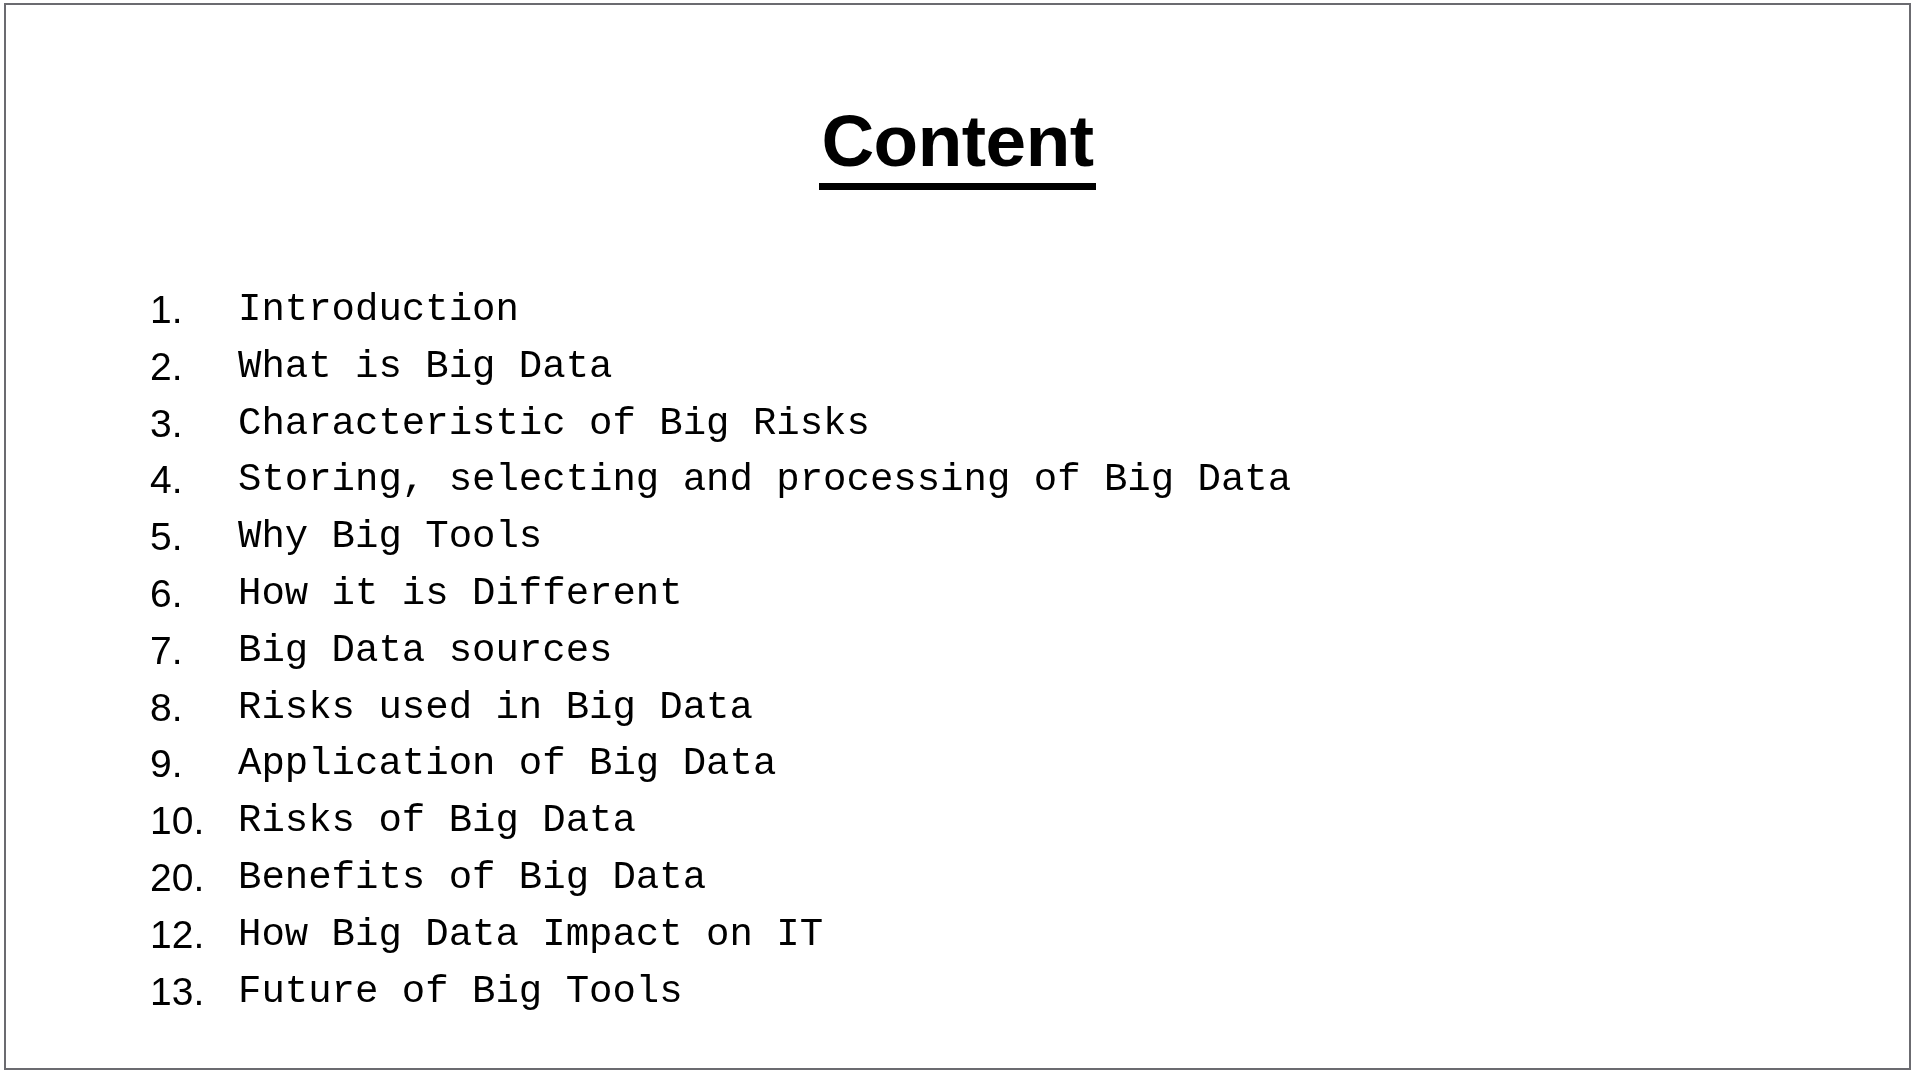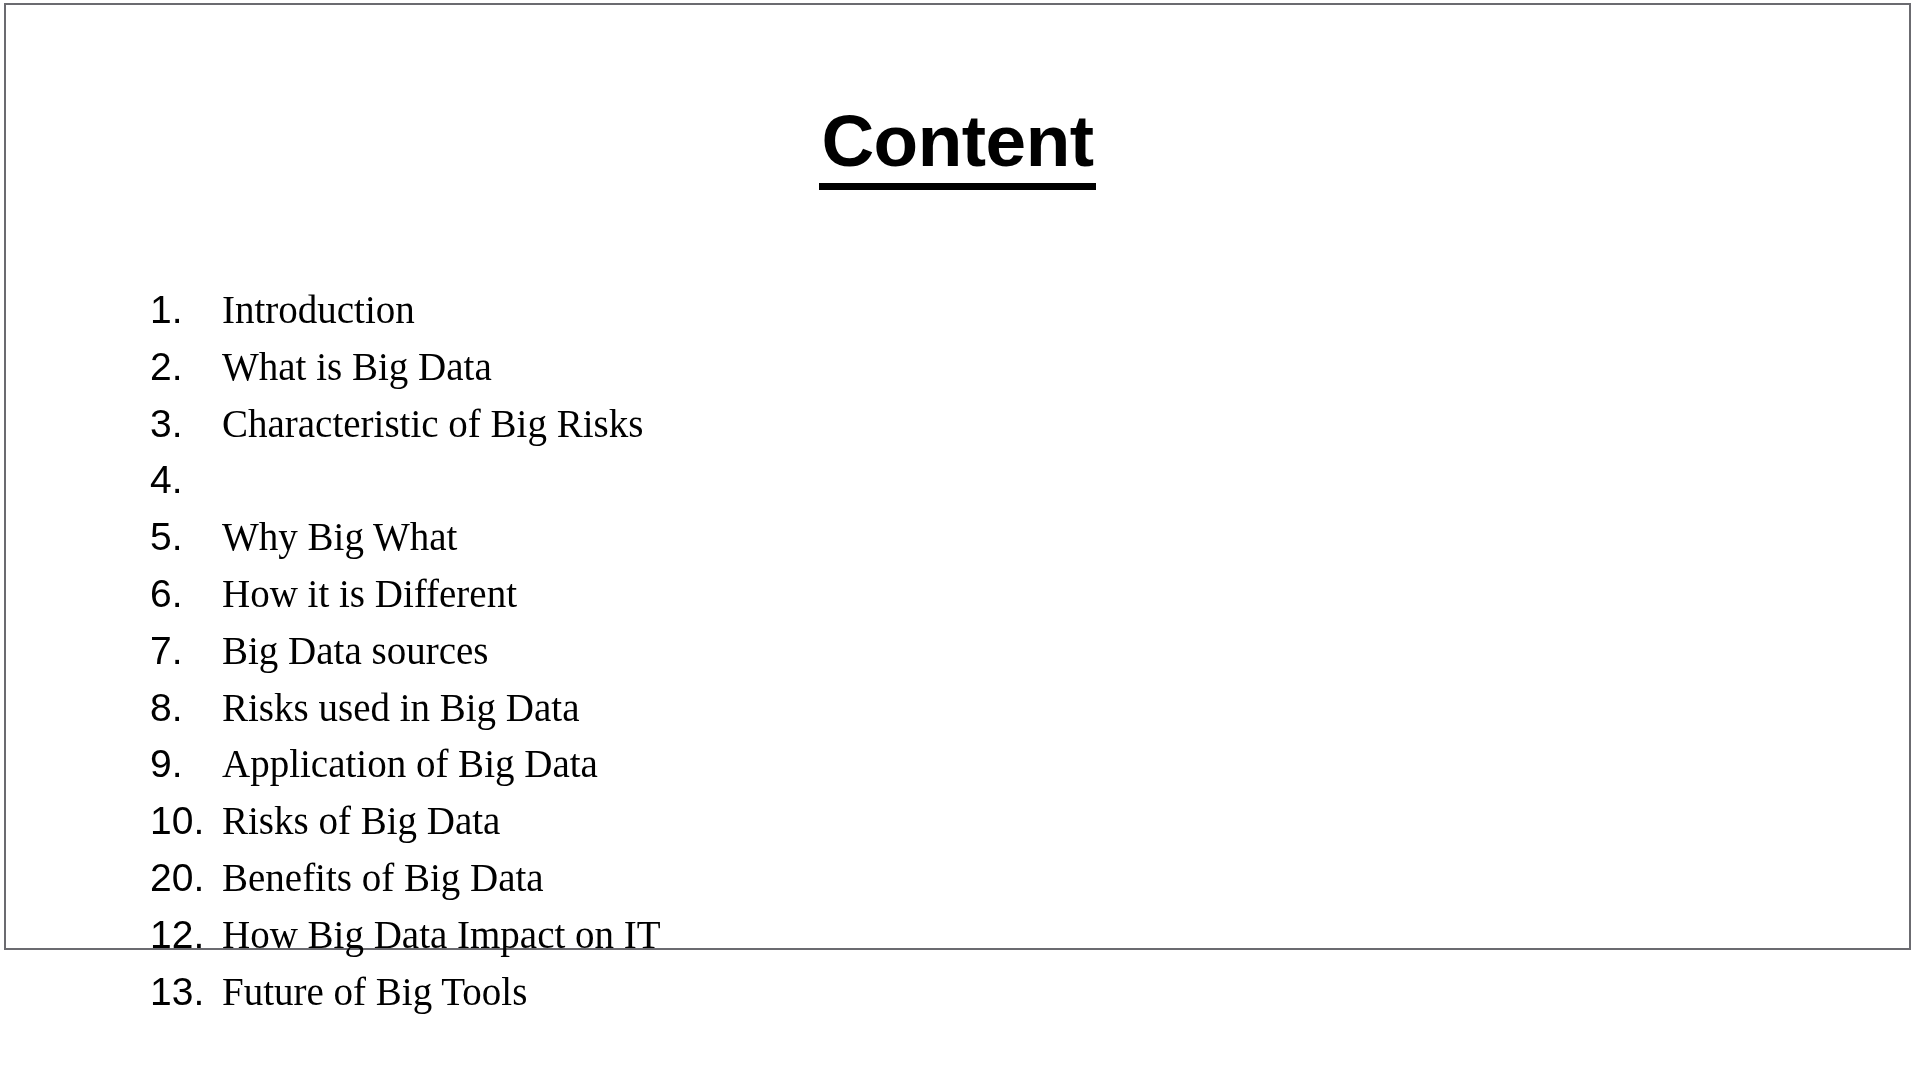--- a/index.html
+++ b/index.html
@@ -13,21 +13,21 @@
     overflow: hidden;
     font-family: "Liberation Sans", sans-serif;
     -webkit-font-smoothing: antialiased;
   }
 
   #slide {
     position: absolute;
     left: 4px;
     top: 3px;
     width: 1907px;
-    height: 947px;
+    height: 1067px;
     background: #ffffff;
     border: 2px solid #6b6b70;
     box-sizing: border-box;
   }
 
   #slide-canvas {
     position: absolute;
     left: 0;
     top: 0;
     right: 0;
@@ -75,23 +75,23 @@
     top: 0;
     width: 62px;
     text-align: left;
     font-family: "Liberation Sans", sans-serif;
     font-size: 39px;
     font-weight: normal;
     color: #000000;
   }
   .item-label {
     position: absolute;
-    left: 72px;
+    left: 88px;
     top: 0;
-    font-family: Liberation Serif, serif;
+    font-family: Liberation Mono, monospace;
     font-size: 39px;
     font-weight: normal;
     color: #000000;
   }
 </style>
 </head>
 <body>
 
 <div id="slide">
   <div id="slide-canvas">
@@ -109,24 +109,25 @@
         <div class="list-item">
           <span class="item-number">2.</span>
           <span class="item-label">What is Big Data</span>
         </div>
         <div class="list-item">
           <span class="item-number">3.</span>
           <span class="item-label">Characteristic of Big Risks</span>
         </div>
         <div class="list-item">
           <span class="item-number">4.</span>
+          <span class="item-label">Storing, selecting and processing of Big Data</span>
         </div>
         <div class="list-item">
           <span class="item-number">5.</span>
-          <span class="item-label">Why Big What</span>
+          <span class="item-label">Why Big Tools</span>
         </div>
         <div class="list-item">
           <span class="item-number">6.</span>
           <span class="item-label">How it is Different</span>
         </div>
         <div class="list-item">
           <span class="item-number">7.</span>
           <span class="item-label">Big Data sources</span>
         </div>
         <div class="list-item">

